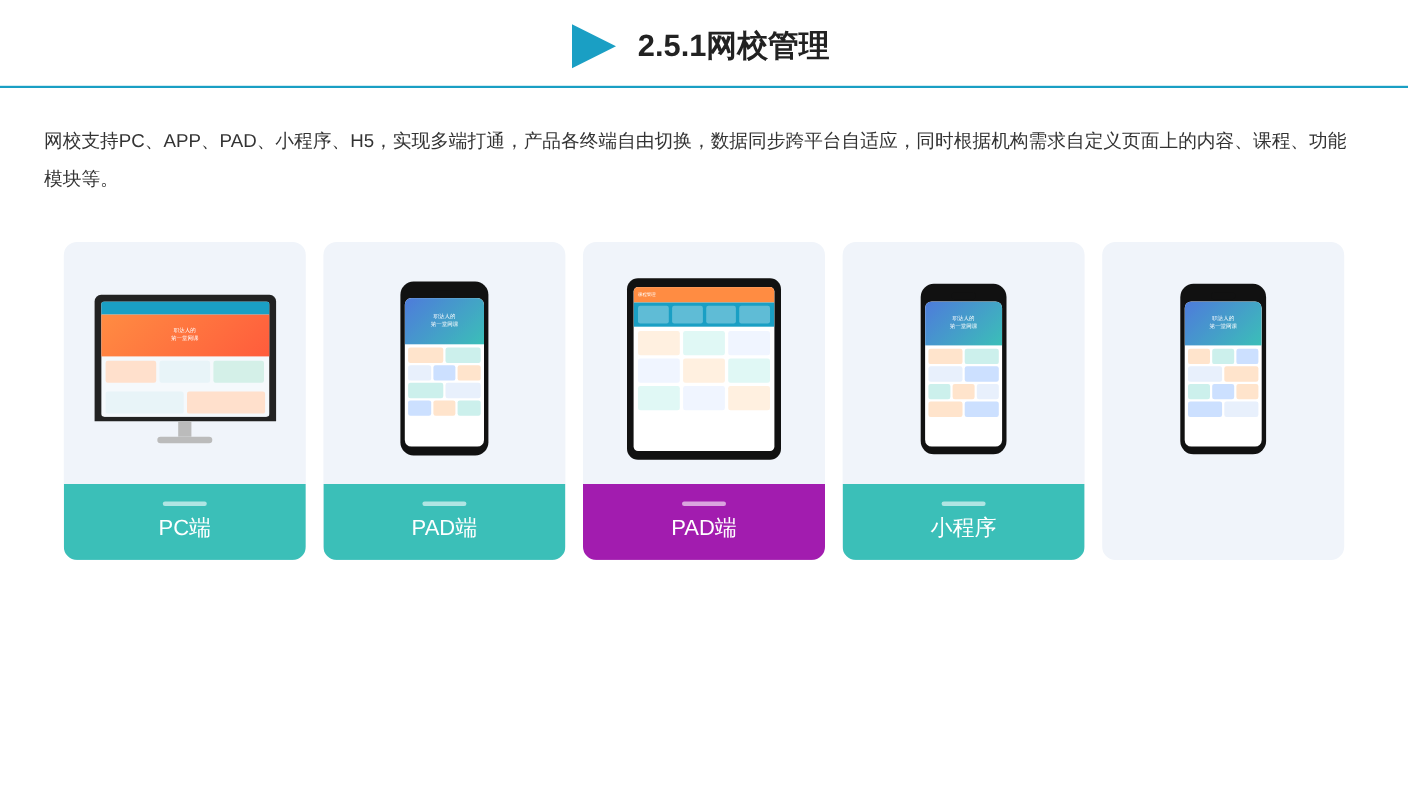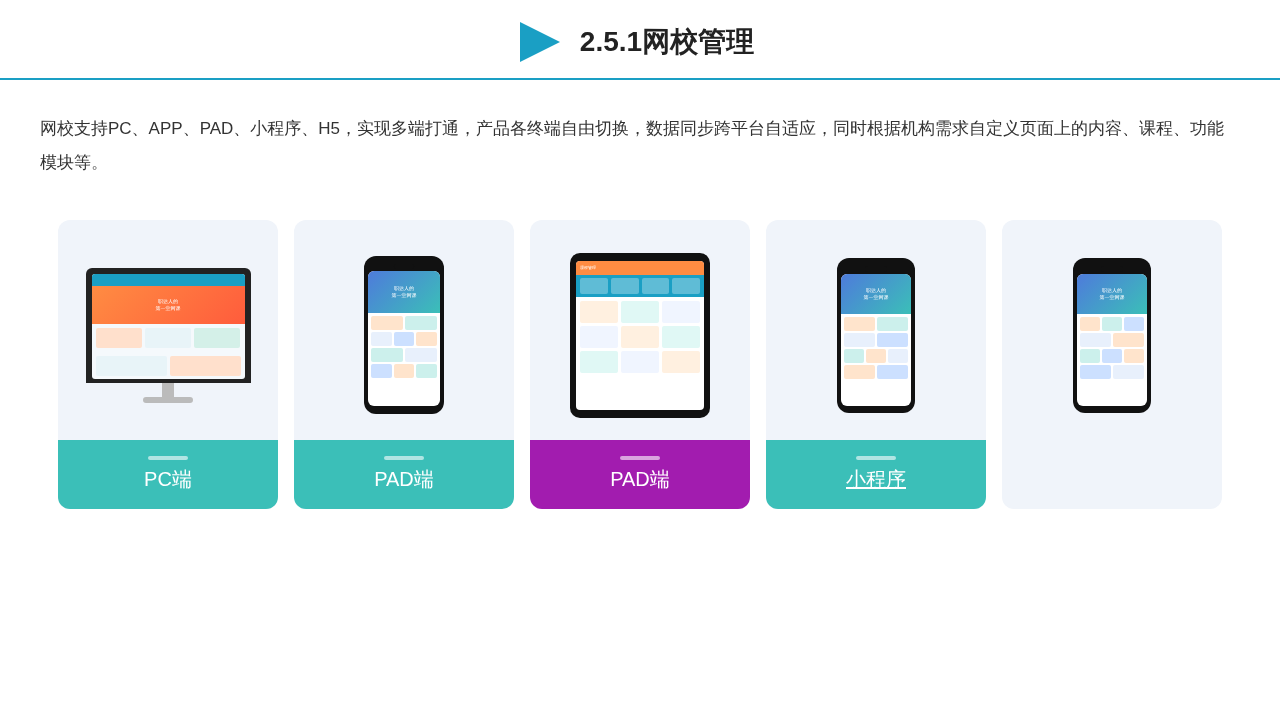--- a/index.html
+++ b/index.html
@@ -296,21 +296,21 @@
     
     .phone-small .phone-body {
       width: 72px;
       height: 148px;
     }
 
     
     .card:nth-child(1) .card-label { background: #3bbfb8; }
     .card:nth-child(2) .card-label { background: #3bbfb8; }
     .card:nth-child(3) .card-label { background: #a21caf; }
-    .card:nth-child(4) .card-label { background: #3bbfb8; text-decoration: underline; }
+    .card:nth-child(4) .card-label { background: #3bbfb8; }
     .card:nth-child(5) .card-label { background: #3bbfb8; }
 
     
     .card-label-bar {
       width: 40px;
       height: 4px;
       background: rgba(255,255,255,0.6);
       margin: 0 auto 6px auto;
       border-radius: 2px;
     }

